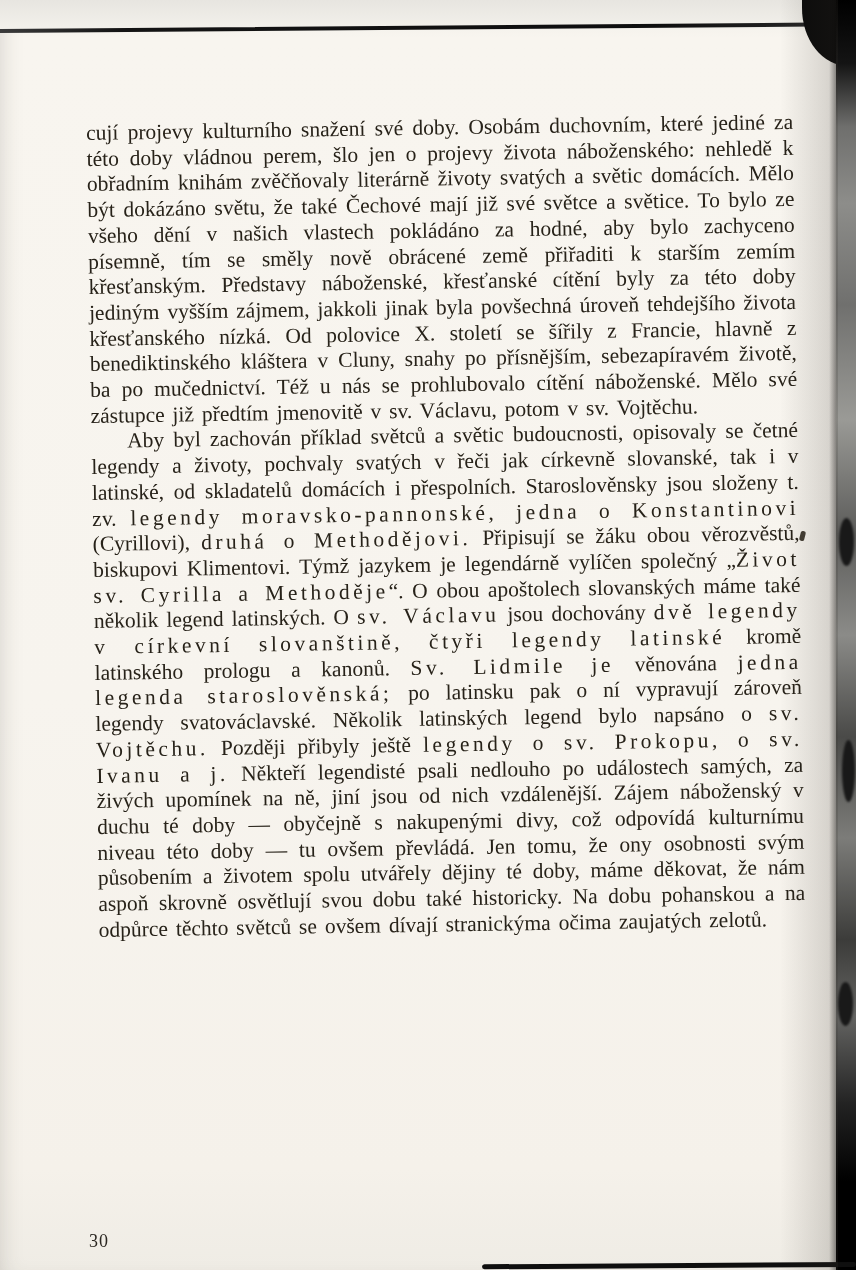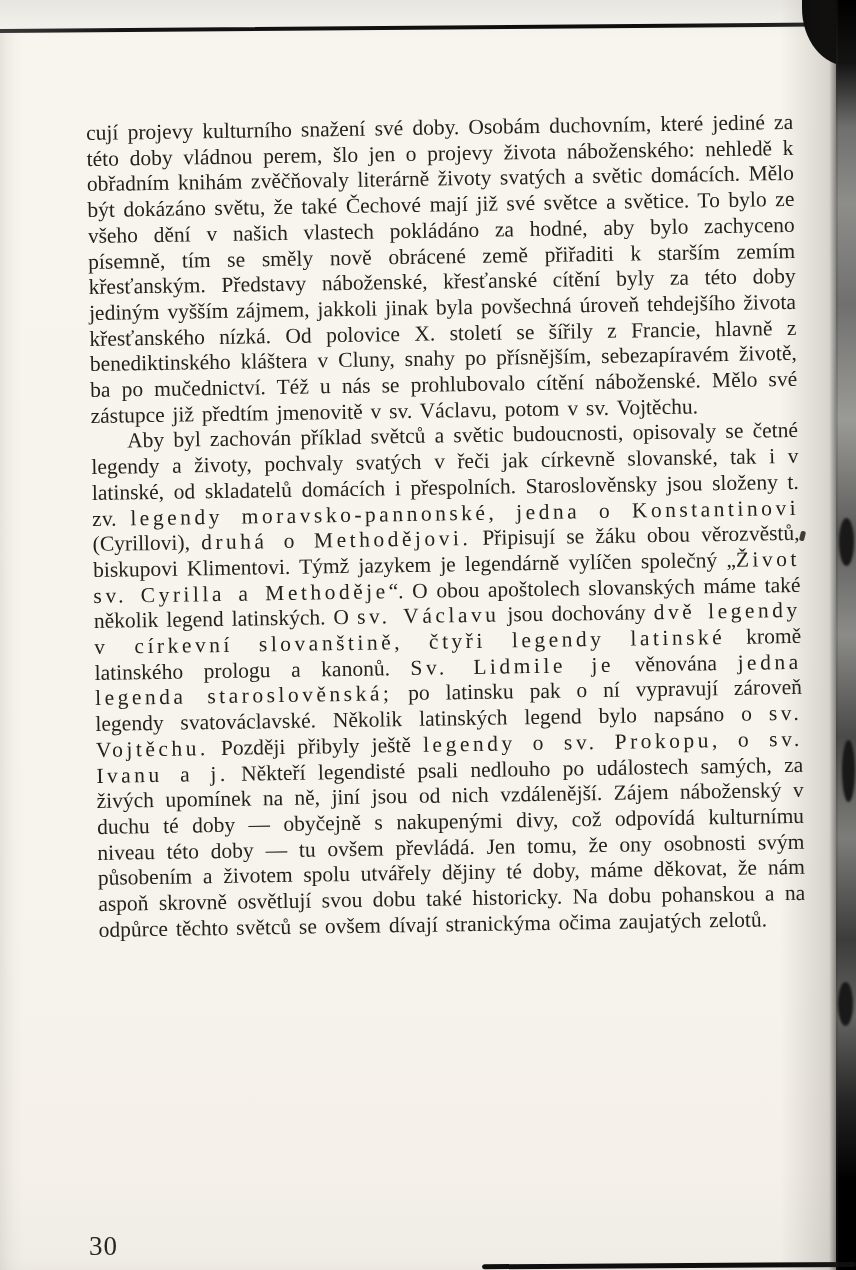--- a/index.html
+++ b/index.html
@@ -65,21 +65,21 @@
     color: #272219;
     font-size: 21.5px; line-height: 25.7px;
     text-align: justify;
     word-spacing: 2.5px;
   }
   .para { margin: 0; }
   .para.indent { text-indent: 36px; }
   .seg.spaced { letter-spacing: 3.5px; word-spacing: 4px; }
   .page-number {
     position: absolute; left: 89px; top: 1231px;
-    font-size: 27px; color: #2a2620; letter-spacing: 1px;
+    font-size: 18px; color: #2a2620; letter-spacing: 1px;
   }
 </style>
 </head>
 <body>
 
 <div class="page">
 
   <div class="top-strip"></div>
   <div class="edge-line"></div>
   <div class="corner-blob"></div>

